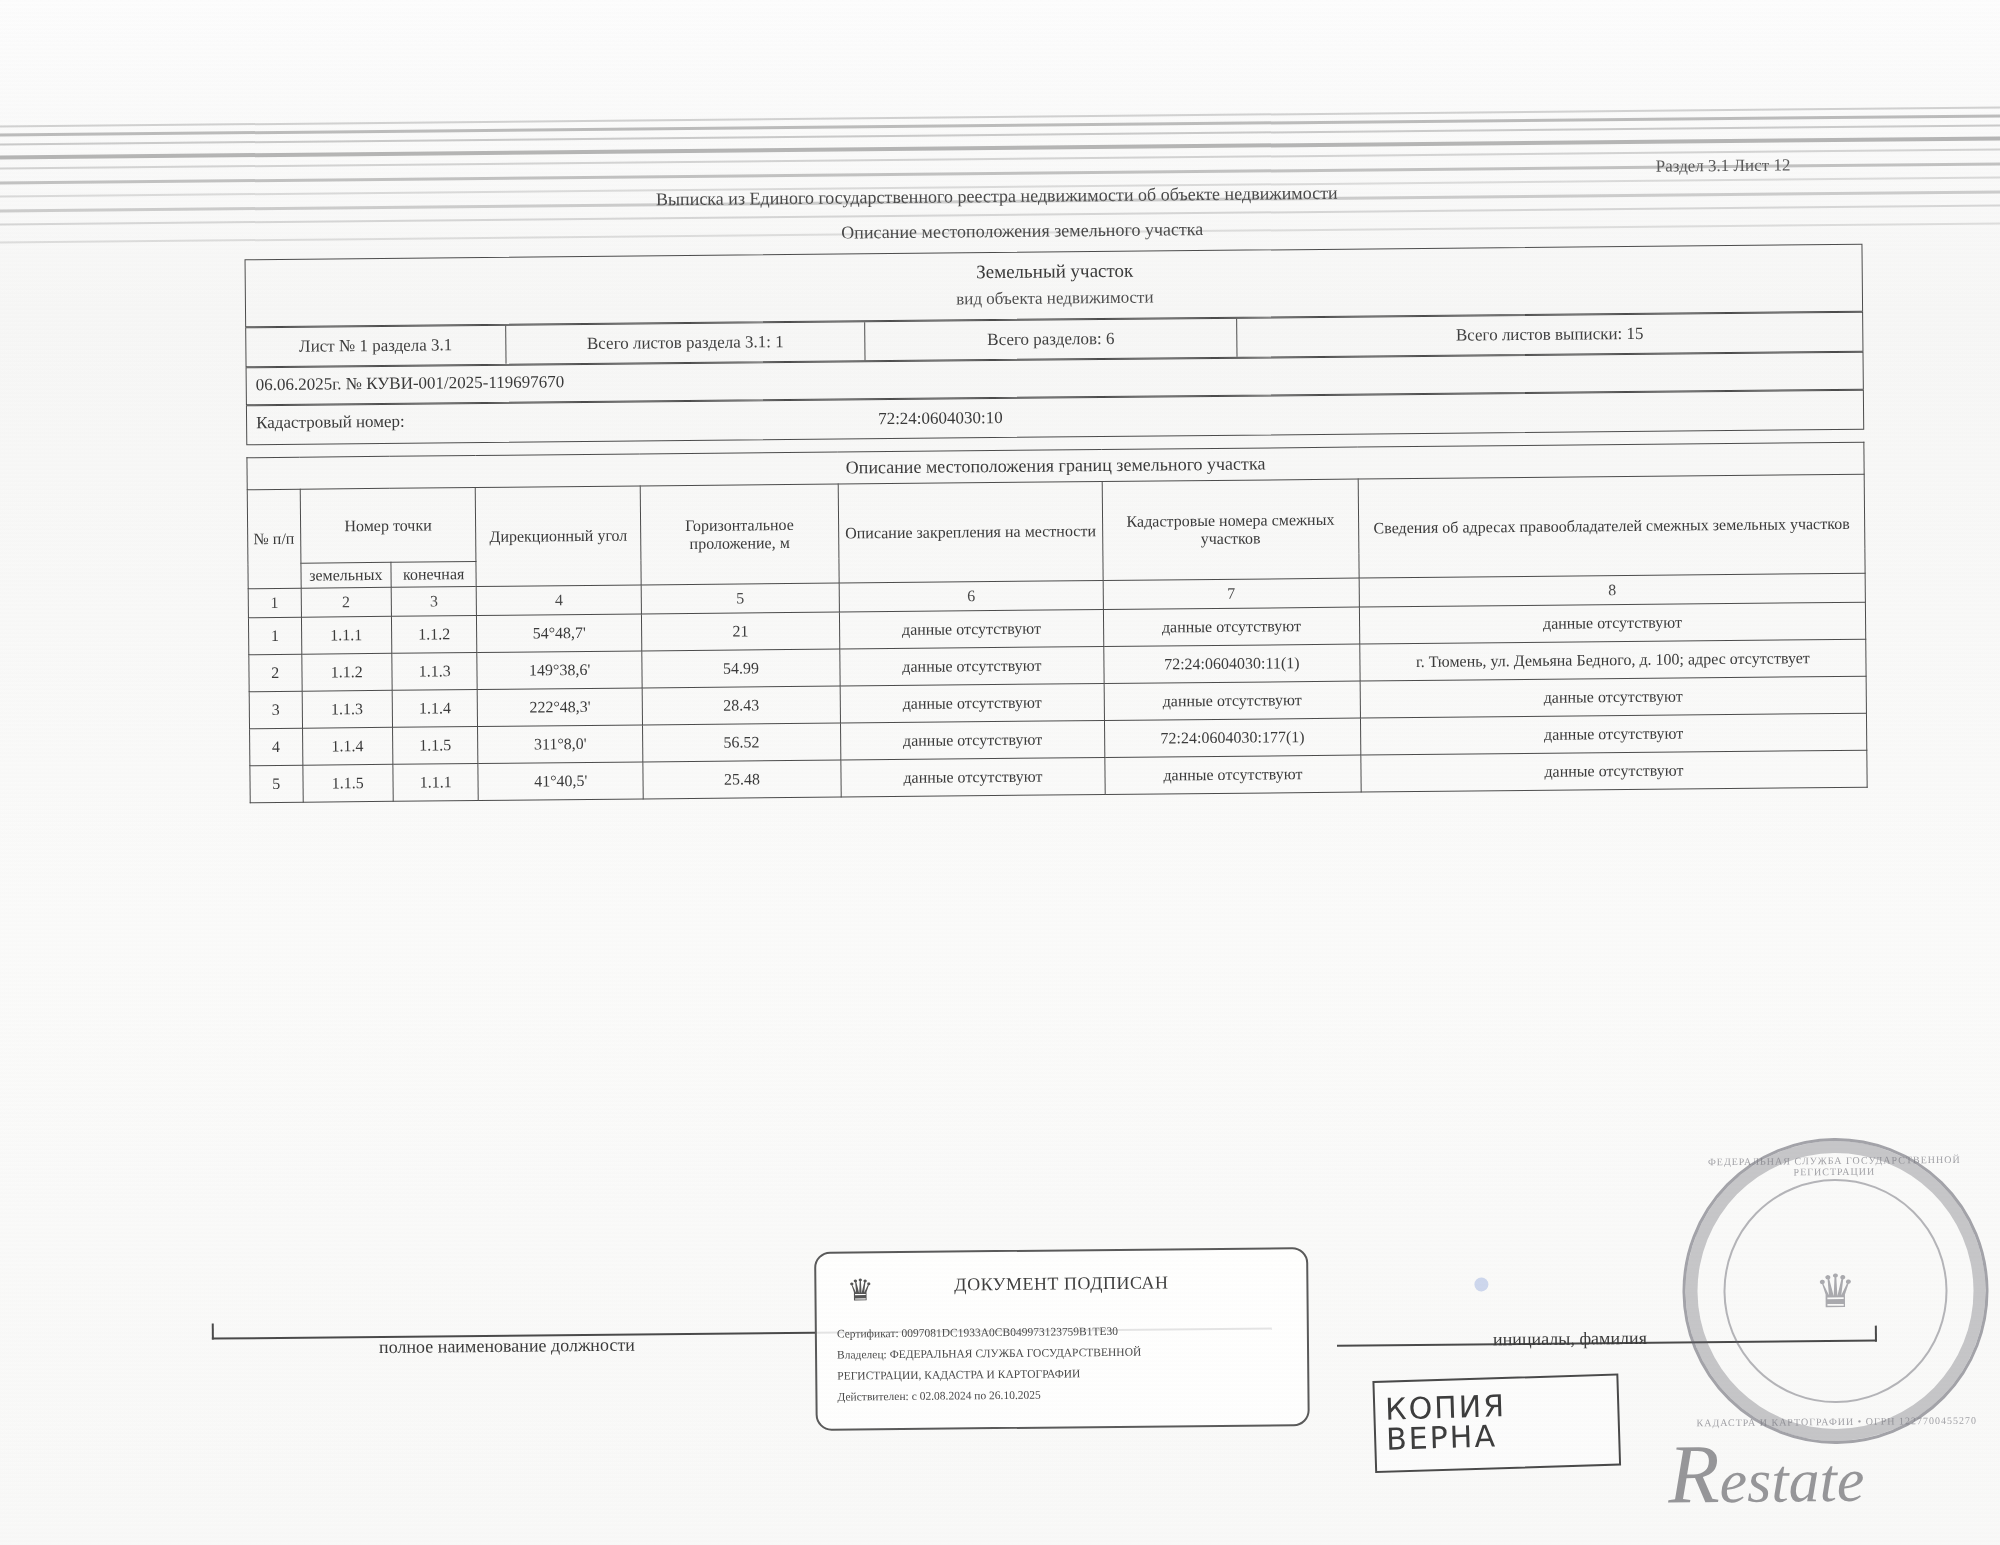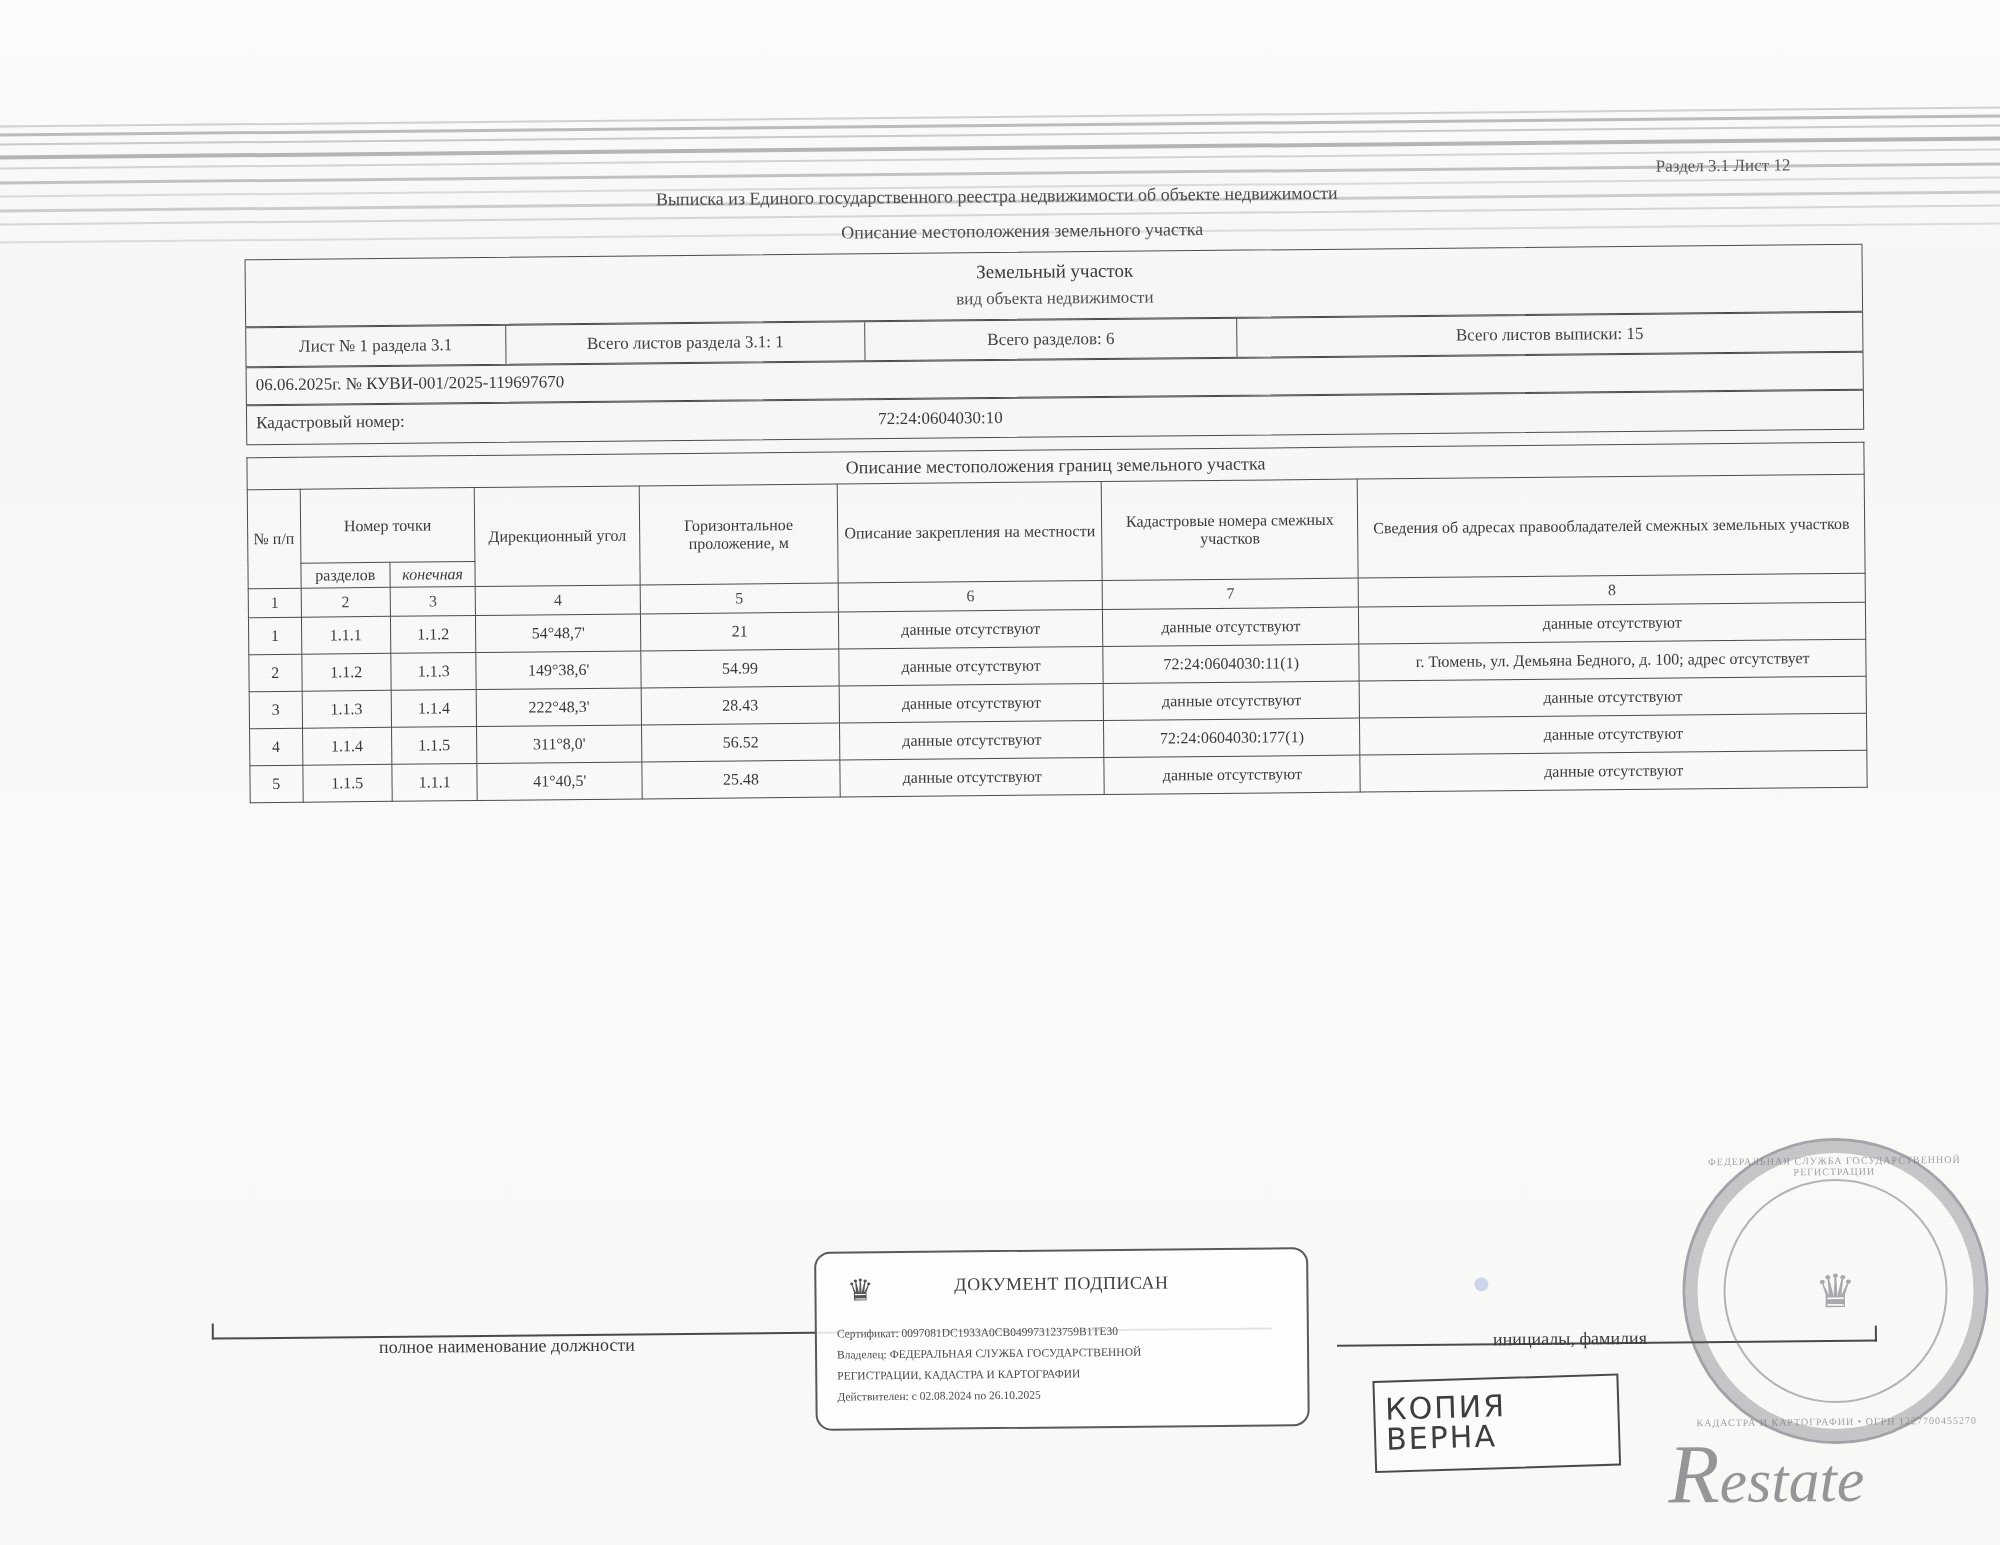--- a/index.html
+++ b/index.html
@@ -117,21 +117,21 @@
     border: 1.4px solid #4c4c4c;
     font-size: 18px;
     padding: 5px 0 6px 0;
   }
   table.desc .hdr { font-size: 16px; height: 74px; }
   table.desc .numrow td { font-size: 16px; height: 22px; color:#4a4a4a; }
   table.desc .datarow td { height: 30px; }
 
   .c-np      { width: 46px; }
   .c-start   { width: 82px; }
-  .c-end     { width: 78px; font-style: italic; }
+  .c-end     { width: 78px; }
   .c-angle   { width: 160px; }
   .c-len     { width: 196px; }
   .c-fix     { width: 270px; }
   .c-cad     { width: 256px; }
   .c-addr    { width: 530px; }
 
   
   #sig-line-left { position:absolute; left: 205px; top: 1330px; width: 1060px; height: 1.6px; background:#4a4a4a; }
   #sig-line-left-tick { position:absolute; left: 205px; top: 1316px; width: 1.6px; height: 16px; background:#4a4a4a; }
   #sig-pos-label { left: 372px; top: 1331px; font-size: 18px; }
@@ -279,21 +279,21 @@
       <tr class="hdr">
         <td class="c-np" rowspan="2">№ п/п</td>
         <td colspan="2">Номер точки</td>
         <td class="c-angle" rowspan="2">Дирекционный угол</td>
         <td class="c-len" rowspan="2">Горизонтальное проложение, м</td>
         <td class="c-fix" rowspan="2">Описание закрепления на местности</td>
         <td class="c-cad" rowspan="2">Кадастровые номера смежных участков</td>
         <td class="c-addr" rowspan="2">Сведения об адресах правообладателей смежных земельных участков</td>
       </tr>
       <tr>
-        <td class="c-start">разделов</td>
+        <td class="c-start">земельных</td>
         <td class="c-end">конечная</td>
       </tr>
       <tr class="numrow">
         <td>1</td>
         <td>2</td>
         <td>3</td>
         <td>4</td>
         <td>5</td>
         <td>6</td>
         <td>7</td>

